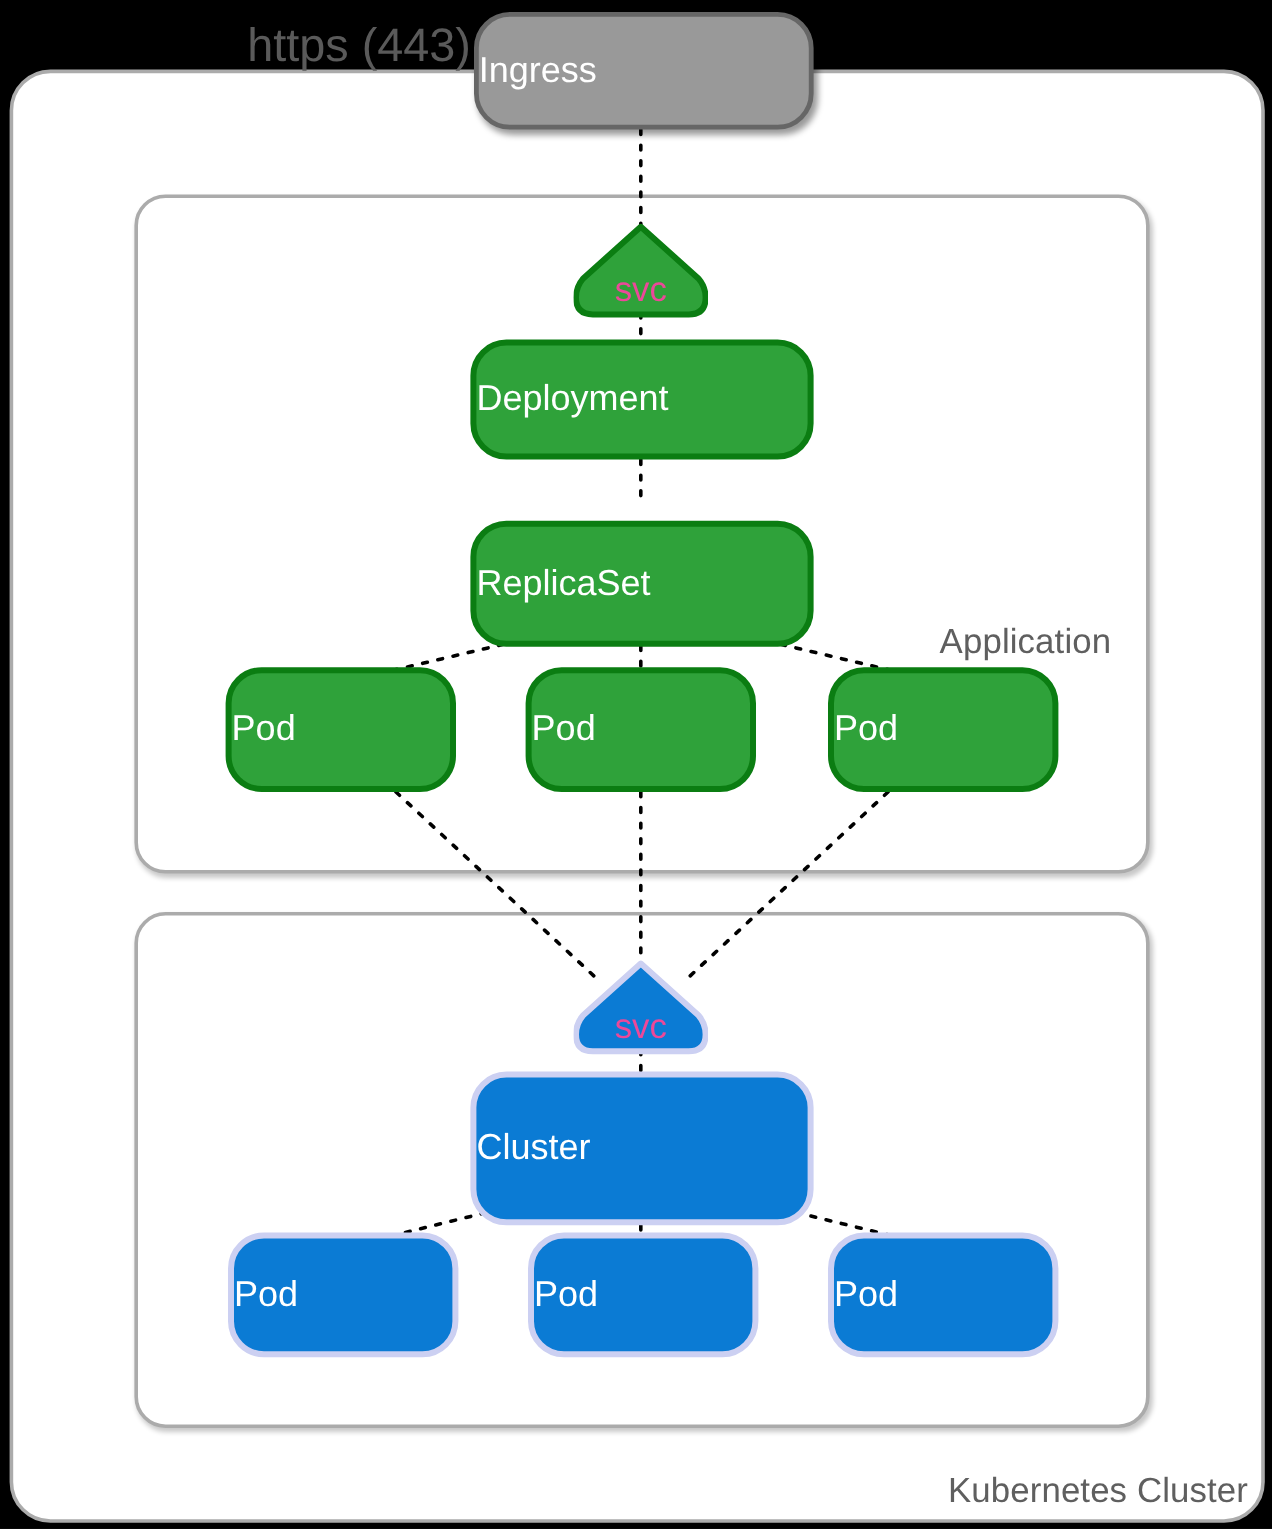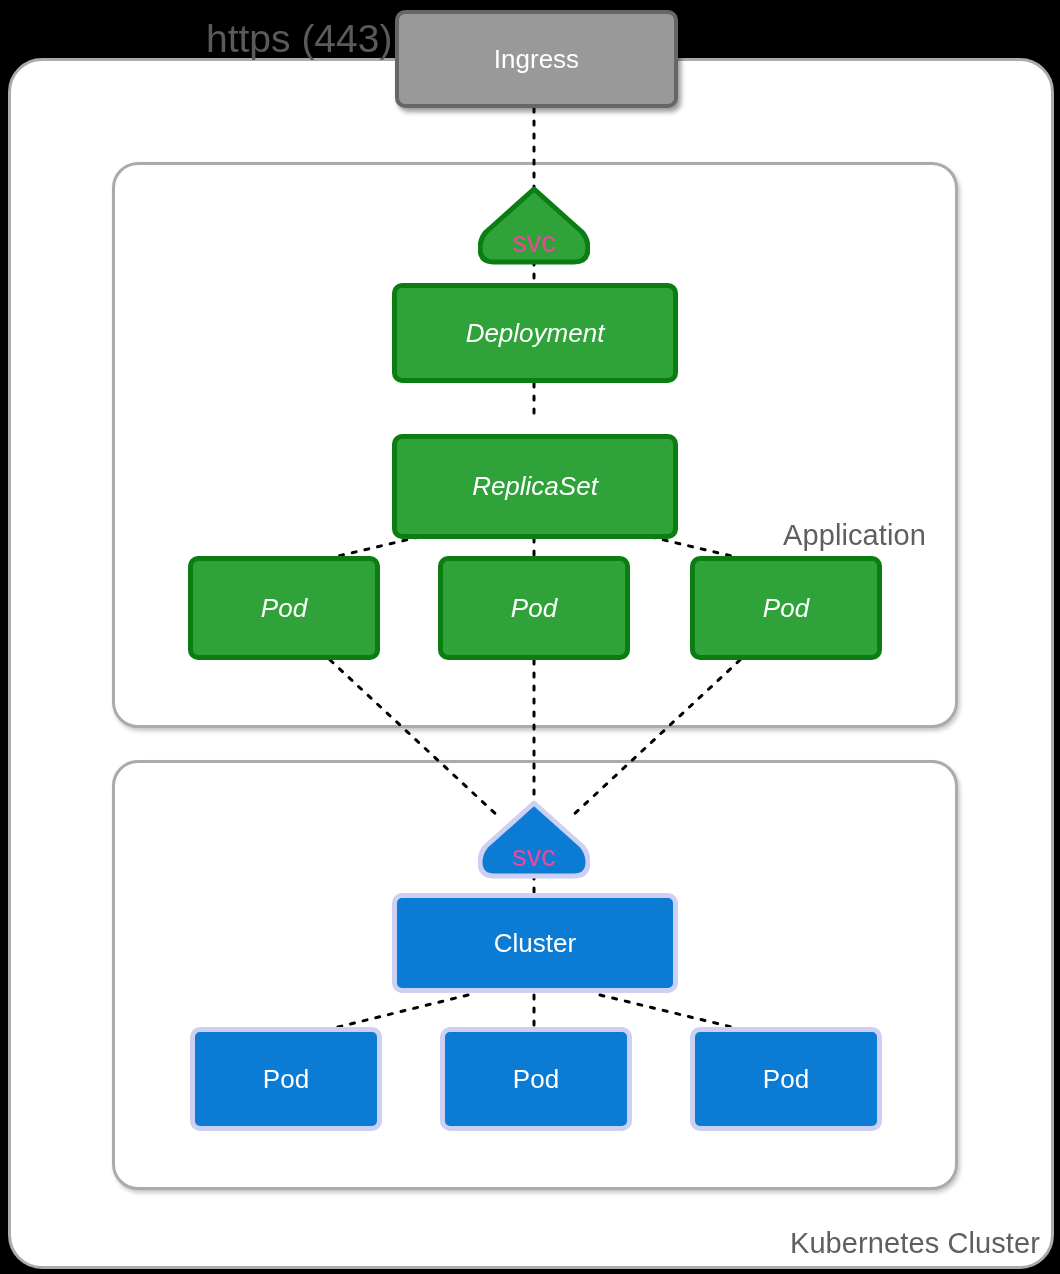--- a/index.html
+++ b/index.html
@@ -82,56 +82,55 @@
     white-space: nowrap;
   }
   .edge-label.https-label { left: 206px; top: 17px; }
 
   
   .node {
     position: absolute;
     box-sizing: border-box;
     display: flex;
     align-items: center;
-    justify-content: center;
+    justify-content: flex-start;
     color: #ffffff;
-    font-size: 26px;
-    border-radius: 10px;
+    font-size: 30px;
+    border-radius: 30px;
     white-space: nowrap;
   }
   .node span { pointer-events: none; }
 
   .node.ingress {
     left: 395px;
     top: 10px;
     width: 283px;
     height: 98px;
     background: #999999;
     border: 4px solid #666666;
     box-shadow: 3px 4px 5px rgba(0,0,0,0.4);
   }
 
   .node.green {
     background: #2fa23a;
     border: 5px solid #0b7d12;
-    font-style: italic;
   }
   .node.blue {
     background: #0b7bd4;
     border: 5px solid #ccd0f2;
   }
 
   .node.deployment { left: 392px; top: 283px; width: 286px; height: 100px; }
   .node.replicaset { left: 392px; top: 418px; width: 286px; height: 105px; margin-top: 16px; }
 
   .node.pod-g1 { left: 188px; top: 556px; width: 192px; height: 104px; }
   .node.pod-g2 { left: 438px; top: 556px; width: 192px; height: 104px; }
   .node.pod-g3 { left: 690px; top: 556px; width: 192px; height: 104px; }
 
-  .node.cluster  { left: 392px; top: 893px; width: 286px; height: 100px; }
+  .node.cluster  { left: 392px; top: 893px; width: 286px; height: 128px; }
 
   .node.pod-b1 { left: 190px; top: 1027px; width: 192px; height: 104px; }
   .node.pod-b2 { left: 440px; top: 1027px; width: 192px; height: 104px; }
   .node.pod-b3 { left: 690px; top: 1027px; width: 192px; height: 104px; }
 
   
   .svc {
     position: absolute;
     width: 112px;
     height: 80px;

